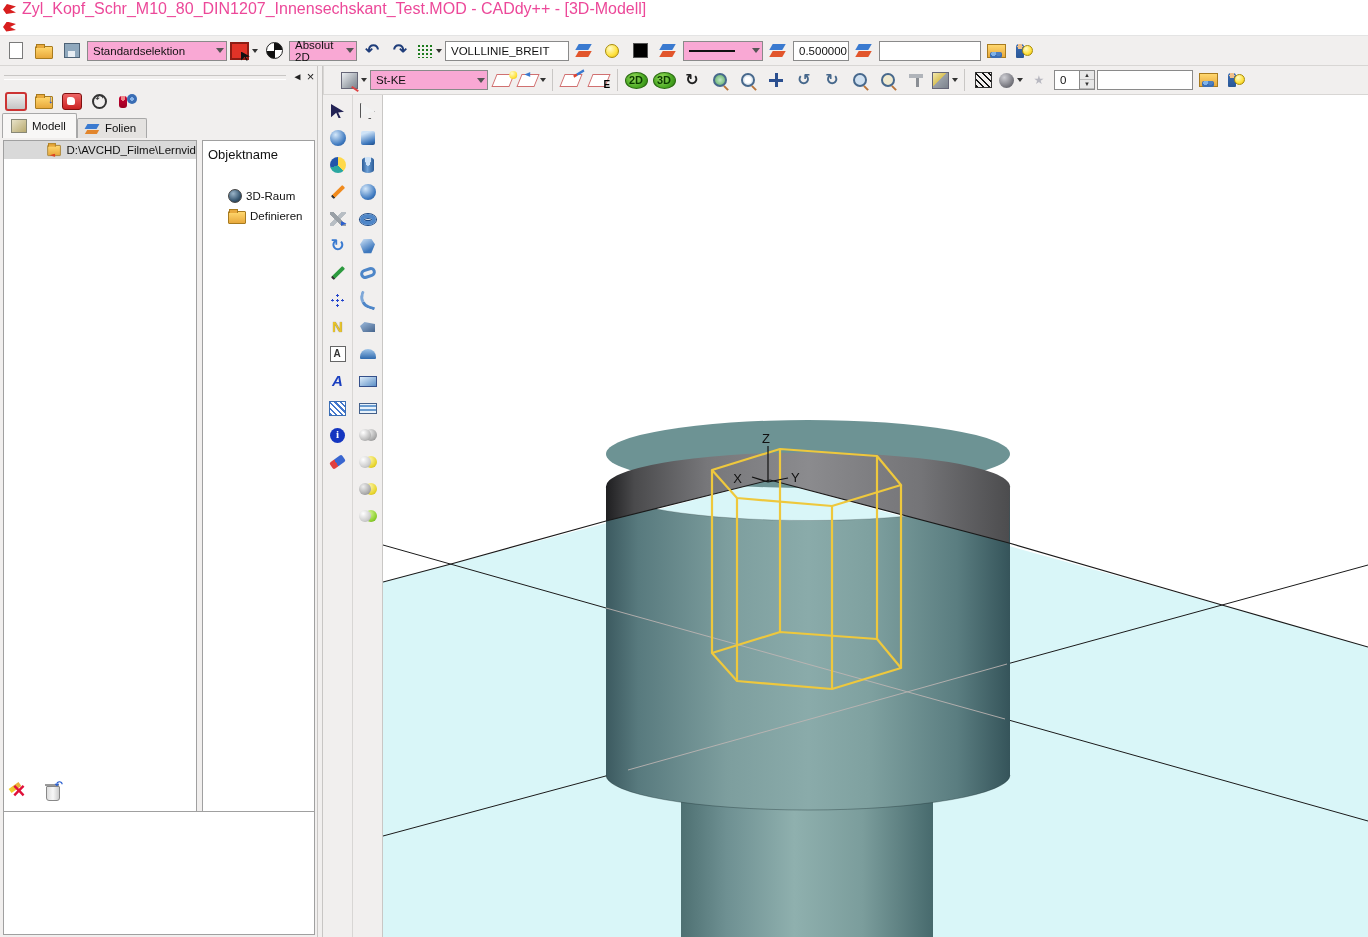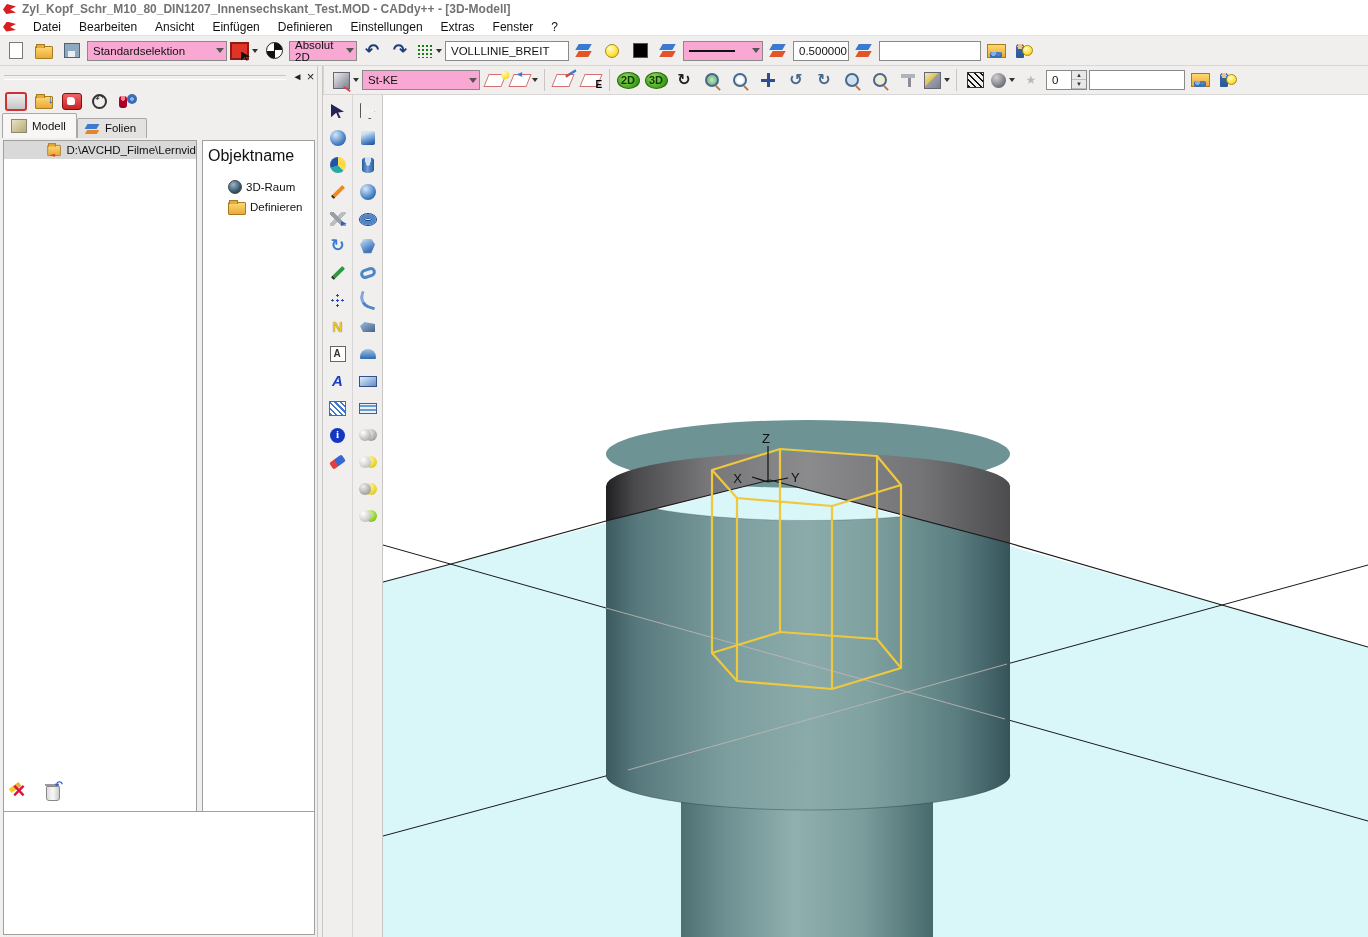--- a/index.html
+++ b/index.html
@@ -1,28 +1,28 @@
 <!DOCTYPE html>
 <html style="--plane: #d9f6f8; --edge: #1a1a1a; --hex: #eec83d; --faint: #c0b6b4;"><head>
 <meta charset="utf-8">
 <style>
   html,body{margin:0;padding:0;}
   body{width:1368px;height:937px;overflow:hidden;background:#fff;
        font-family:"Liberation Sans","DejaVu Sans",sans-serif;font-size:11px;color:#111;position:relative;}
   
   #titlebar{position:absolute;left:0;top:0;width:1368px;height:18px;background:#fff;display:flex;align-items:center;gap:6px;padding-left:3px;box-sizing:border-box;}
-  #titlebar .ttl{font-size:12px;font-weight:bold;color:#737373;white-space:nowrap;}
+  #titlebar .ttl{font-size:16px;font-weight:normal;color:#ec4899;white-space:nowrap;}
   .applogo{width:13px;height:10px;background:#d81e1e;clip-path:polygon(0 55%,30% 0,100% 25%,55% 55%,100% 85%,25% 100%);}
   #menubar{position:absolute;left:0;top:18px;width:1368px;height:18px;background:#fff;display:flex;align-items:center;gap:0;padding-left:3px;box-sizing:border-box;border-bottom:1px solid #e4e4e4;}
   #menubar .applogo{margin-right:8px;}
   .menuitem{padding:1px 9px;font-size:12px;color:#111;cursor:default;}
   
   .toolbar{background:#f1efee;display:flex;align-items:center;gap:2px;box-sizing:border-box;}
   #toolbar-main{position:absolute;left:0;top:36px;width:1368px;height:30px;border-bottom:1px solid #d8d6d4;padding-left:3px;}
-  #toolbar-view{position:absolute;left:323px;top:66px;width:1045px;height:29px;border-bottom:1px solid #d8d6d4;border-left:1px solid #d8d6d4;padding-left:8px;}
+  #toolbar-view{position:absolute;left:323px;top:66px;width:1045px;height:29px;border-bottom:1px solid #d8d6d4;border-left:1px solid #d8d6d4;padding-left:16px;}
   .tbtn{height:24px;min-width:24px;display:flex;align-items:center;justify-content:center;border:1px solid transparent;border-radius:2px;position:relative;}
   .ddarr{width:0;height:0;border-left:3px solid transparent;border-right:3px solid transparent;border-top:4px solid #333;margin-left:3px;}
   .tsep{width:1px;height:22px;background:#c9c7c5;margin:0 3px;}
   .combo{height:20px;background:#f9a8d4;border:1px solid #8a8a8a;display:flex;align-items:center;justify-content:space-between;padding:0 2px 0 5px;font-size:11.5px;box-sizing:border-box;}
   .combo .dd{width:0;height:0;border-left:4px solid transparent;border-right:4px solid transparent;border-top:5px solid #555;}
   .tfield{height:20px;background:#fff;border:1px solid #8a8a8a;display:flex;align-items:center;padding:0 5px;font-size:11.5px;box-sizing:border-box;white-space:nowrap;overflow:hidden;}
   .spin{height:20px;display:flex;}
   .spin .tfield{width:26px;}
   .updown{width:14px;display:flex;flex-direction:column;border:1px solid #8a8a8a;border-left:none;background:#e8e8e8;}
   .updown span{flex:1;display:flex;align-items:center;justify-content:center;font-size:6px;color:#333;border-bottom:1px solid #bbb;}
@@ -155,21 +155,21 @@
   .tab{display:flex;align-items:center;gap:5px;padding:3px 10px 4px 8px;border:1px solid #a8a8a8;border-bottom:none;background:#e4e2e0;font-size:11.5px;border-radius:2px 2px 0 0;}
   .tab.active{background:#f8f7f6;height:17px;}
   #tree-box{position:absolute;left:3px;top:74px;width:194px;height:698px;background:#fff;border:1px solid #a0a0a0;box-sizing:border-box;}
   .tree-row{height:18px;display:flex;align-items:center;gap:4px;padding-left:42px;background:#d9d9d9;font-size:11.5px;white-space:nowrap;overflow:hidden;}
   .tree-row .i-folder{transform:scale(.85);margin-top:0;}
   .hscroll{position:absolute;left:0;bottom:0;width:100%;height:16px;background:#f0f0f0;border-top:1px solid #d0d0d0;display:flex;align-items:center;box-sizing:border-box;}
   .hscroll .arr{width:16px;height:15px;display:flex;align-items:center;justify-content:center;font-size:8px;color:#555;}
   .hscroll .thumb{width:104px;height:12px;background:#cdcdcd;border-radius:1px;margin-left:1px;}
   .hscroll .sp{flex:1;}
   #object-box{position:absolute;left:202px;top:74px;width:113px;height:694px;background:#fff;border:1px solid #a0a0a0;box-sizing:border-box;padding:6px 0 0 5px;}
-  #object-box .hdr{font-size:16px;margin-bottom:12px;}
+  #object-box .hdr{font-size:13px;margin-bottom:24px;}
   .obj-row{display:flex;align-items:center;gap:4px;padding-left:20px;height:20px;font-size:11.5px;}
   #panel-footer{position:absolute;left:0px;top:710px;width:317px;height:32px;display:flex;align-items:center;gap:8px;padding-left:6px;box-sizing:border-box;}
   #notes-box{position:absolute;left:3px;top:745px;width:312px;height:124px;background:#fff;border:1px solid #a0a0a0;box-sizing:border-box;}
   #splitter{position:absolute;left:317px;top:66px;width:6px;height:871px;background:#f1efee;border-left:1px solid #c8c6c4;border-right:1px solid #c8c6c4;box-sizing:border-box;}
   
   #vtools{position:absolute;left:323px;top:95px;width:60px;height:842px;background:#f1efee;border-right:1px solid #c9c7c5;box-sizing:border-box;display:flex;}
   .vcol{width:29px;display:flex;flex-direction:column;align-items:center;padding-top:3px;}
   .vcol.first{border-right:1px solid #d8d6d4;}
   .vbtn{width:26px;height:24px;display:flex;align-items:center;justify-content:center;border:1px solid transparent;border-radius:2px;margin-bottom:1px;position:relative;}
   
@@ -178,21 +178,20 @@
 </head>
 <body>
 
 <div id="titlebar">
   <span class="applogo"></span>
   <span class="ttl">Zyl_Kopf_Schr_M10_80_DIN1207_Innensechskant_Test.MOD  -  CADdy++ - [3D-Modell]</span>
 </div>
 
 <div id="menubar">
   <span class="applogo"></span>
-  <span id="menu-items"><span class="menuitem">Datei</span><span class="menuitem">Bearbeiten</span><span class="menuitem">Ansicht</span><span class="menuitem">Einfügen</span><span class="menuitem">Definieren</span><span class="menuitem">Einstellungen</span><span class="menuitem">Extras</span><span class="menuitem">Fenster</span><span class="menuitem">?</span></span>
 </div>
 
 <div id="toolbar-main" class="toolbar">
     <div class="tbtn">
       <span class="icon i-doc-new"></span>
     </div>
     <div class="tbtn">
       <span class="icon i-folder"></span>
     </div>
     <div class="tbtn">

